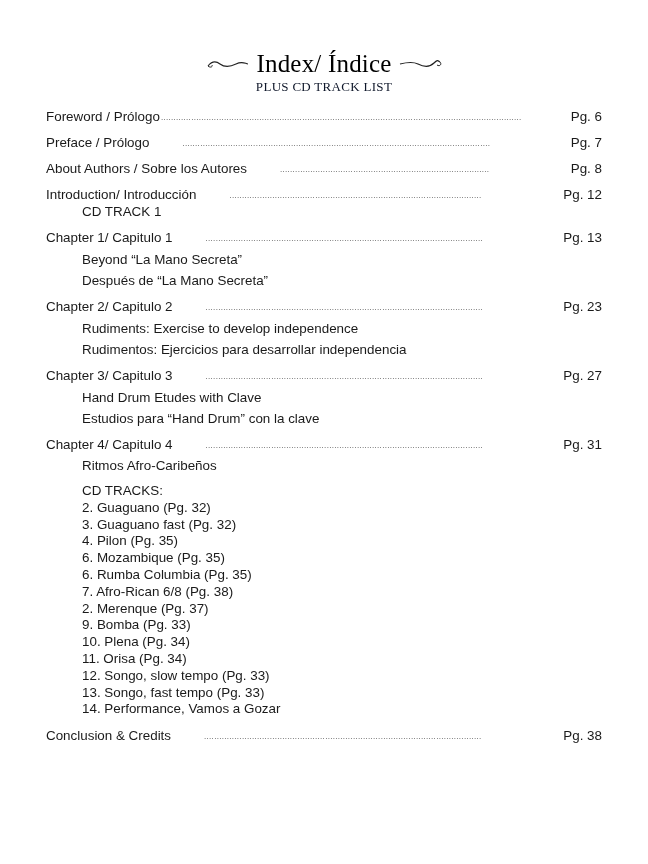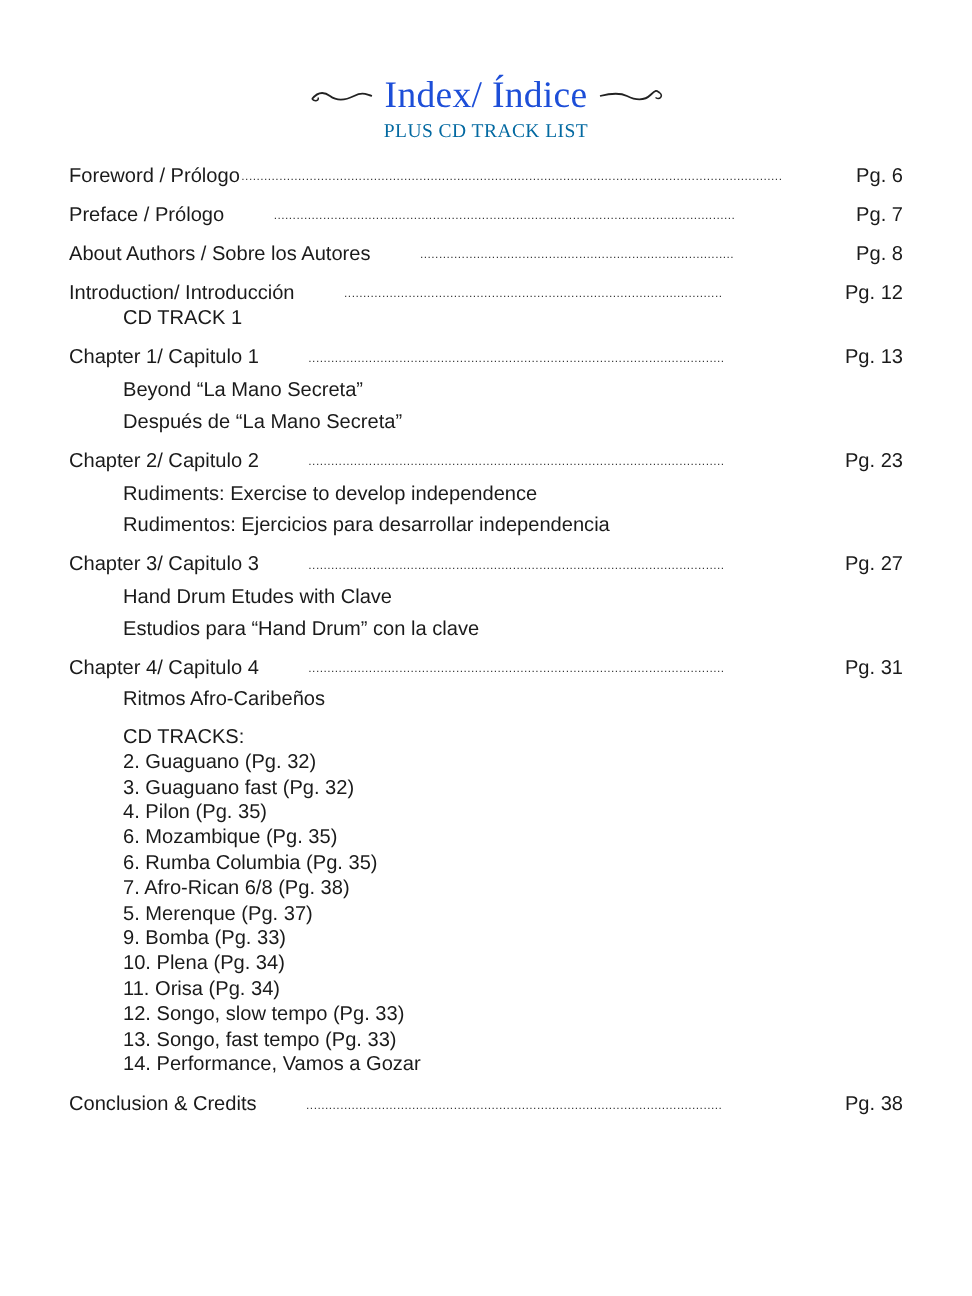--- a/index.html
+++ b/index.html
@@ -34,29 +34,29 @@
       gap: 6px;
     }
     .flourish {
       width: 44px;
       height: 14px;
       display: inline-block;
     }
     .title {
       font-family: "Liberation Serif", serif;
       font-size: 25px;
-      color: #1d4ed8;
+      color: #000000;
       letter-spacing: 0.2px;
     }
     .subtitle {
       font-family: "Liberation Serif", serif;
       font-size: 13px;
       margin-top: 1px;
       letter-spacing: 0.3px;
-      color: #0369a1;
+      color: #0f172a;
     }
     .toc {
       position: absolute;
       left: 46px;
       top: 108px;
       width: 556px;
       font-family: Liberation Sans, sans-serif;
       font-size: 13.4px;
     }
     .entry {
@@ -176,21 +176,21 @@
     <div class="sub gap">Ritmos Afro-Caribeños</div>
 
     <div class="tracks">
       <div>CD TRACKS:</div>
       <div>2. Guaguano (Pg. 32)</div>
       <div>3. Guaguano fast (Pg. 32)</div>
       <div>4. Pilon (Pg. 35)</div>
       <div>6. Mozambique (Pg. 35)</div>
       <div>6. Rumba Columbia (Pg. 35)</div>
       <div>7. Afro-Rican 6/8 (Pg. 38)</div>
-      <div>5. Merenque (Pg. 37)</div>
+      <div>2. Merenque (Pg. 37)</div>
       <div>9. Bomba (Pg. 33)</div>
       <div>10. Plena (Pg. 34)</div>
       <div>11. Orisa (Pg. 34)</div>
       <div>12. Songo, slow tempo (Pg. 33)</div>
       <div>13. Songo, fast tempo (Pg. 33)</div>
       <div>14. Performance, Vamos a Gozar</div>
     </div>
 
     <div class="entry block-gap">
       <span class="label">Conclusion &amp; Credits</span>

